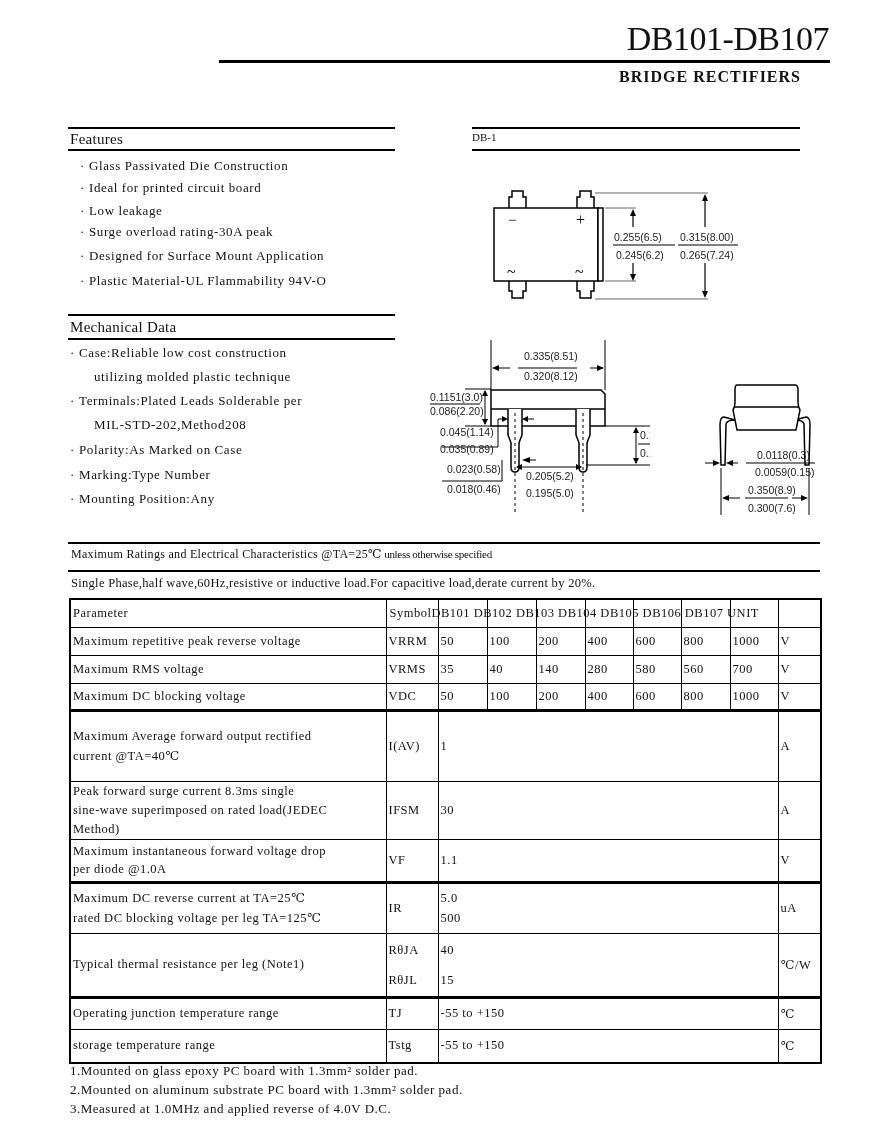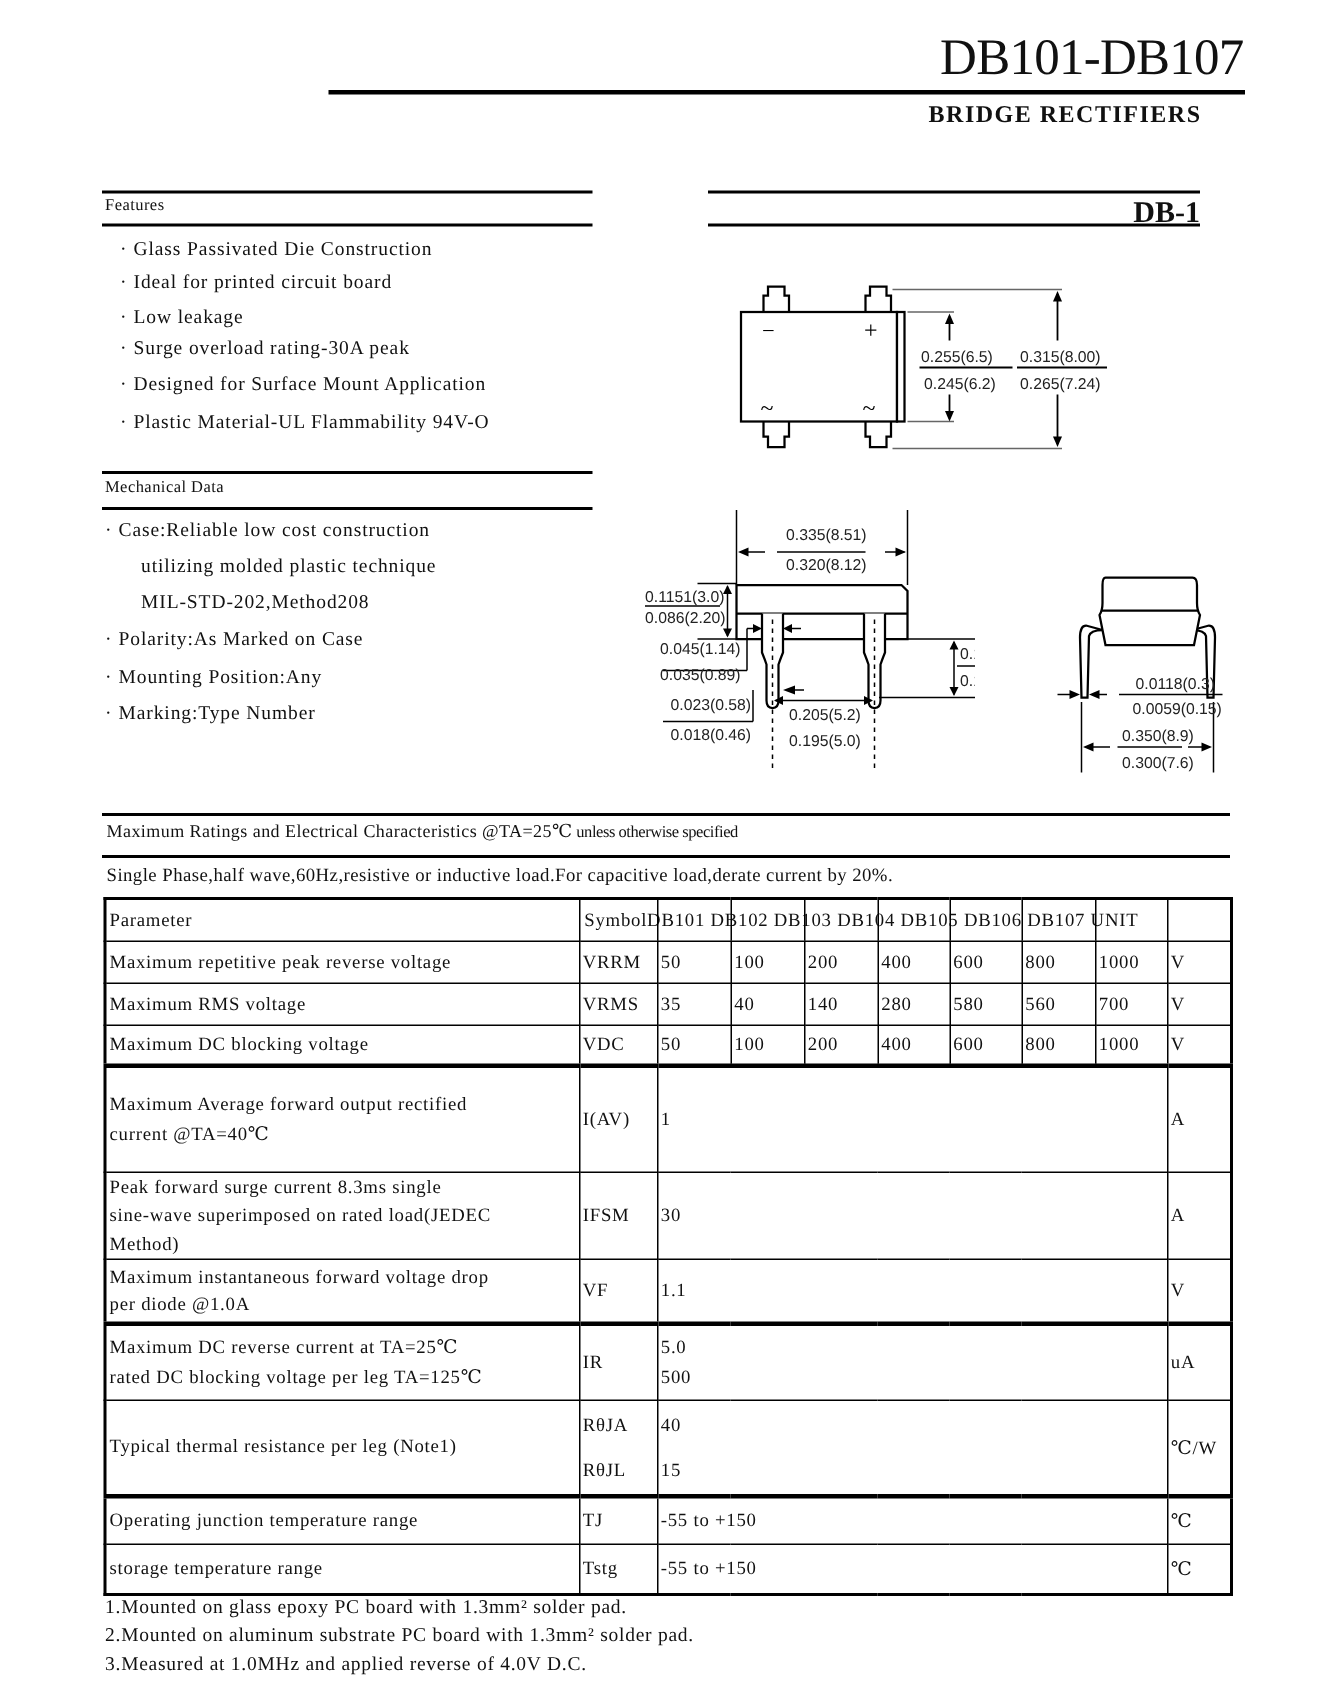--- a/index.html
+++ b/index.html
@@ -4,26 +4,26 @@
 <style>
   html, body { margin: 0; padding: 0; background: #ffffff; }
   body { width: 887px; height: 1134px; position: relative; overflow: hidden;
          font-family: "Liberation Serif", "DejaVu Serif", serif; color: #111; }
   .abs { position: absolute; }
   .title { right: 58px; top: 22px; font-size: 34px; letter-spacing: -0.5px; line-height: 1; }
   .title-rule { left: 219px; top: 60px; width: 611px; height: 3px; background: #000; }
   .subtitle { right: 86px; top: 68px; font-size: 16px; font-weight: bold; letter-spacing: 1px; }
 
   .sec-rule { height: 2px; background: #000; }
-  .sec-head { font-size: 11px; letter-spacing: 0.3px; }
+  .sec-head { font-size: 15px; letter-spacing: 0.3px; }
   .bullet { font-size: 13px; letter-spacing: 0.6px; white-space: nowrap; }
   .bullet .dot { display: inline-block; width: 9px; }
   .cont { padding-left: 24px; }
 
-  .pkg-head { font-size: 20px; text-align: right; font-weight: bold; }
+  .pkg-head { font-size: 11px; text-align: left; }
   .dimtxt { font-family: "Liberation Sans", "DejaVu Sans", sans-serif; font-size: 10.5px; fill: #222; }
 
   .bar-text { font-size: 12px; letter-spacing: 0.3px; white-space: nowrap; }
   .bar-text .small { font-size: 11px; letter-spacing: -0.3px; }
 
   table.spec { position: absolute; left: 69px; top: 598px; width: 751px; border-collapse: collapse;
                font-size: 12.5px; table-layout: fixed; }
   table.spec td { border: 1px solid #000; padding: 0 2px; vertical-align: middle; letter-spacing: 0.5px; }
   table.spec tr.thick-top td { border-top: 3px solid #000; }
   table.spec { border: 2px solid #000; }
@@ -49,24 +49,25 @@
   <div class="bullet" style="height:25px"><span class="dot">·</span><span>Designed for Surface Mount Application</span></div>
   <div class="bullet" style="height:22px"><span class="dot">·</span><span>Plastic Material-UL Flammability 94V-O</span></div>
 </div>
 
 <div class="abs sec-rule" style="left:68px;top:314px;width:327px;"></div>
 <div class="abs sec-head" style="left:70px;top:319px;">Mechanical Data</div>
 <div class="abs sec-rule" style="left:68px;top:338px;width:327px;"></div>
 <div class="abs" style="left:70px;top:345px;">
   <div class="bullet" style="height:24px"><span class="dot">·</span><span>Case:Reliable low cost construction</span></div>
   <div class="bullet cont" style="height:24px">utilizing molded plastic technique</div>
+  <div class="bullet" style="height:24px"><span class="dot">·</span><span>Terminals:Plated Leads Solderable per</span></div>
   <div class="bullet cont" style="height:25px">MIL-STD-202,Method208</div>
   <div class="bullet" style="height:25px"><span class="dot">·</span><span>Polarity:As Marked on Case</span></div>
+  <div class="bullet" style="height:24px"><span class="dot">·</span><span>Marking:Type Number</span></div>
   <div class="bullet" style="height:24px"><span class="dot">·</span><span>Mounting Position:Any</span></div>
-  <div class="bullet" style="height:24px"><span class="dot">·</span><span>Marking:Type Number</span></div>
 </div>
 
 <div class="abs sec-rule" style="left:472px;top:127px;width:328px;"></div>
 <div class="abs pkg-head" style="left:472px;top:131px;width:328px;">DB-1</div>
 <div class="abs sec-rule" style="left:472px;top:149px;width:328px;"></div>
 
 <svg class="abs diagram" style="left:480px;top:185px" width="280" height="120">
   <g stroke="#000" stroke-width="1.5" fill="#fff">
 
     <path d="M29 23 V12 h3 V6 h11 v6 h3 V23"></path>

